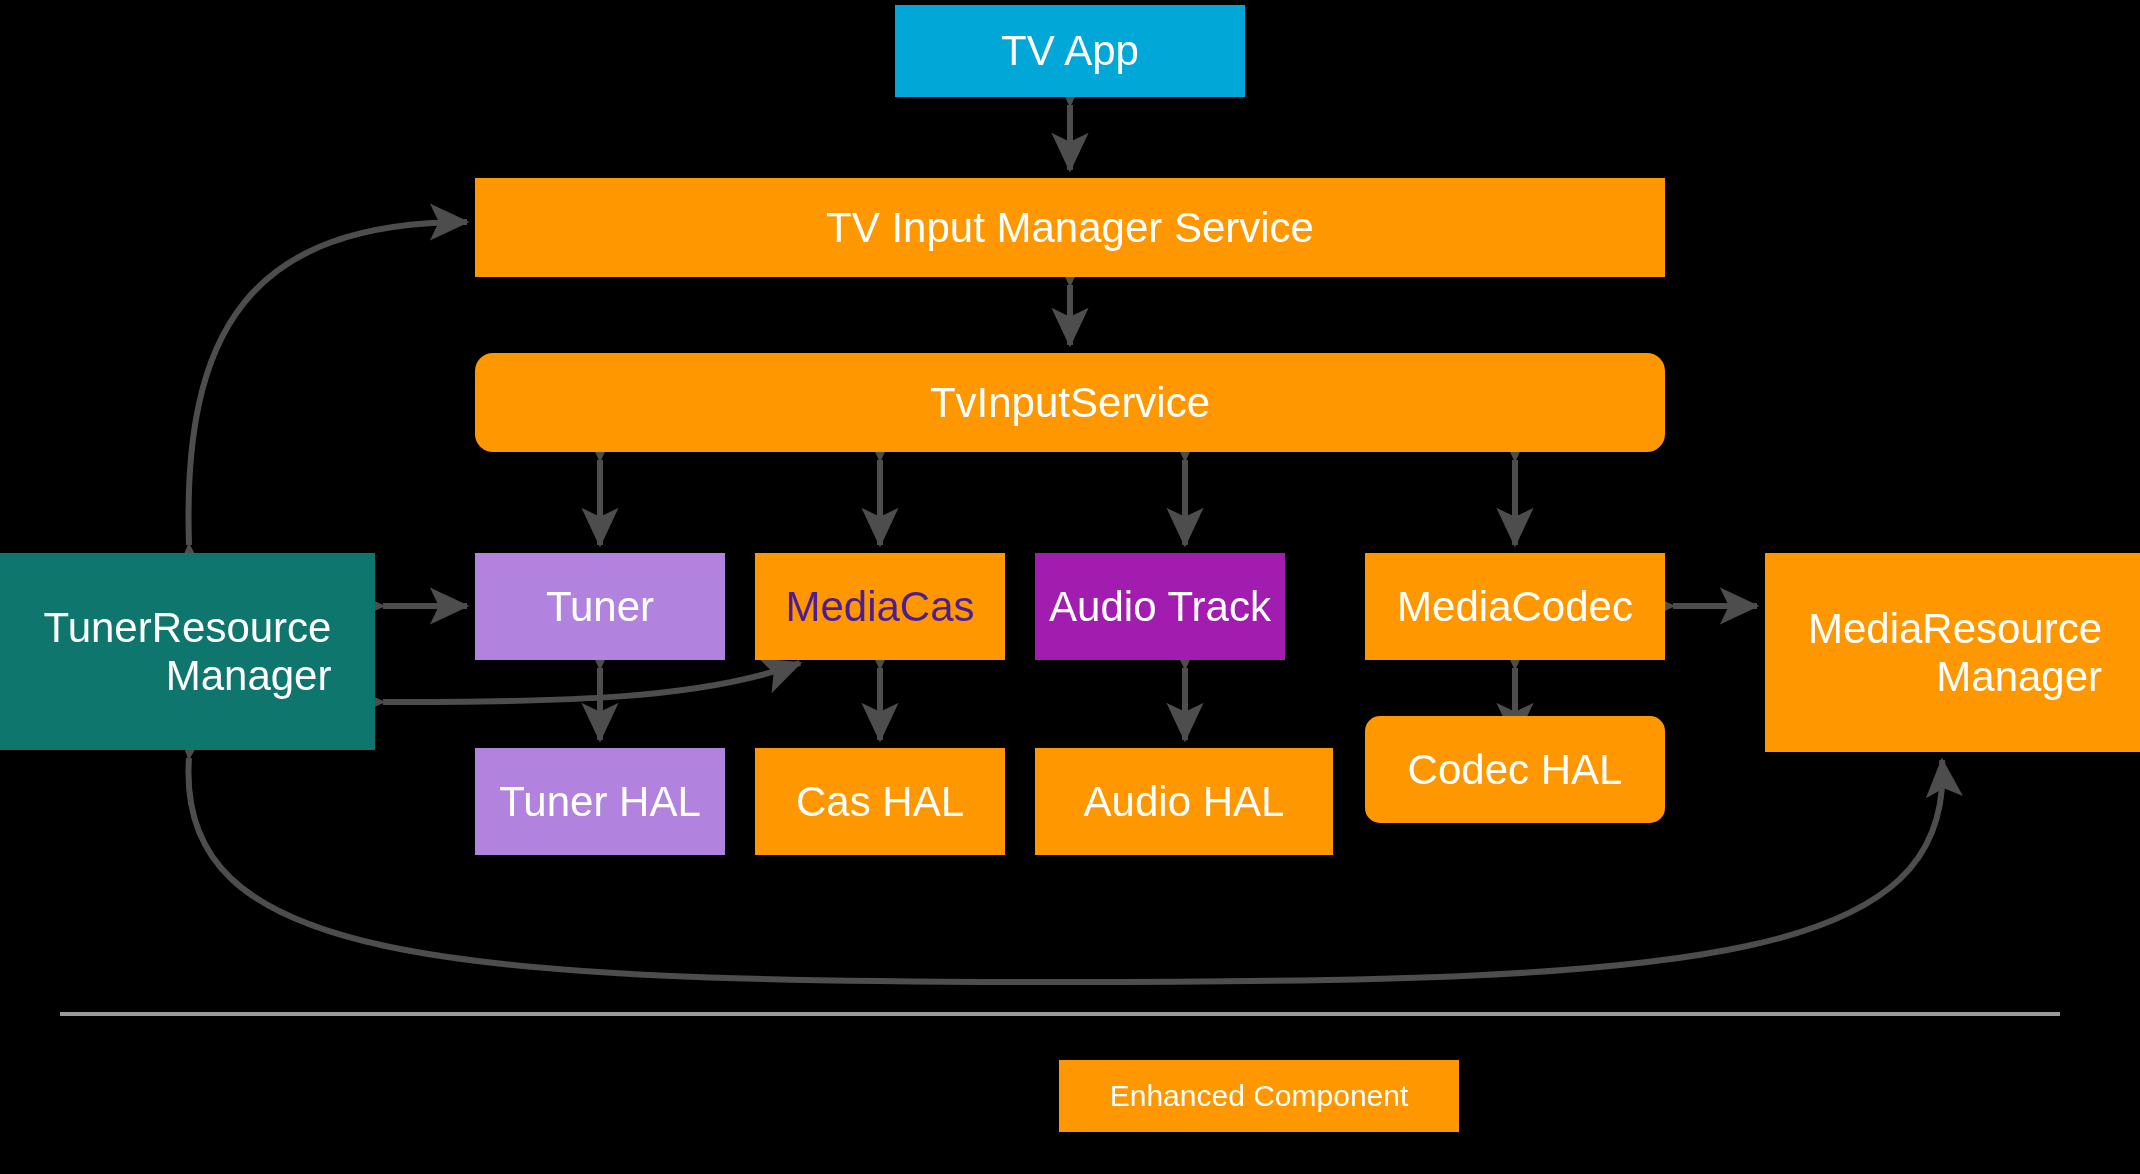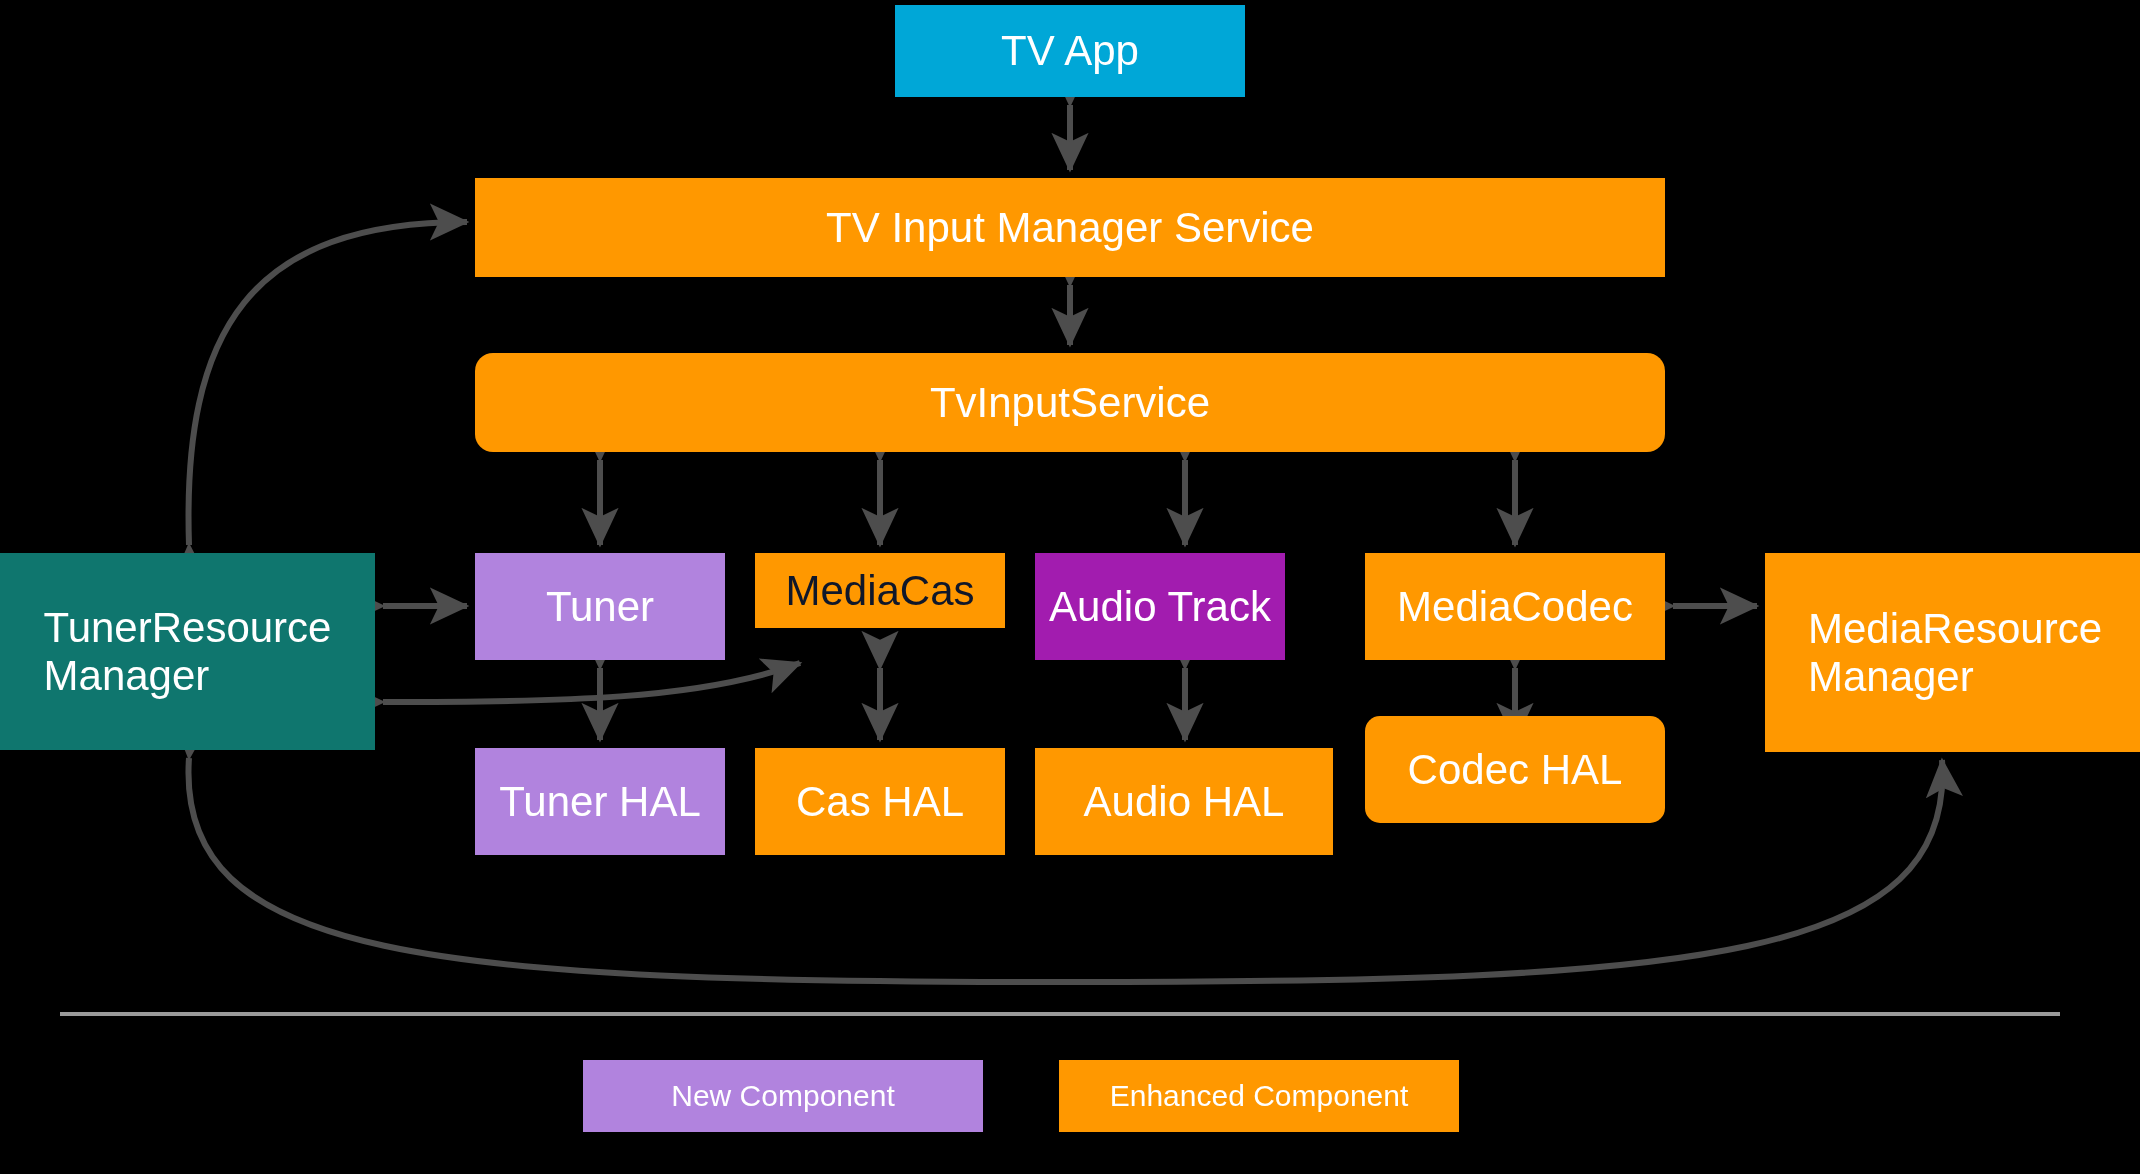--- a/index.html
+++ b/index.html
@@ -3,21 +3,21 @@
 <meta charset="utf-8">
 <style>
   html,body{margin:0;padding:0;background:#000;}
   body{
     width:2140px;height:1174px;position:relative;overflow:hidden;
     font-family:"Liberation Sans",sans-serif;
   }
   #stage{position:absolute;inset:0;width:2140px;height:1174px;}
   .box{
     position:absolute;display:flex;align-items:center;justify-content:center;
-    text-align:left;color:#fff;line-height:1.12;
+    text-align:right;color:#fff;line-height:1.12;
     box-sizing:border-box;padding:2px 6px;
     white-space:pre-line;
   }
   .svg-layer{position:absolute;left:0;top:0;width:2140px;height:1174px;pointer-events:none;}
   .legend-box{
     position:absolute;display:flex;align-items:center;justify-content:center;
     color:#fff;font-size:30px;box-sizing:border-box;
   }
   .divider{position:absolute;background:#9a9a9a;}
 </style>
@@ -59,28 +59,27 @@
       <path d="M 189,758 C 175,960 430,982 1070,982 C 1700,982 1955,960 1942,760"></path>
     </g>
   </svg>
 
   <div class="box" style="left: 895px; top: 5px; width: 350px; height: 92px; background: rgb(0, 167, 215); font-size: 42px; color: rgb(255, 255, 255);">TV App</div>
   <div class="box" style="left: 475px; top: 178px; width: 1190px; height: 99px; background: rgb(255, 152, 0); font-size: 42px; color: rgb(255, 255, 255);">TV Input Manager Service</div>
   <div class="box" style="left: 475px; top: 353px; width: 1190px; height: 99px; background: rgb(255, 152, 0); font-size: 42px; color: rgb(255, 255, 255); border-radius: 18px;">TvInputService</div>
   <div class="box" style="left: 0px; top: 553px; width: 375px; height: 197px; background: #0f766e; font-size: 42px; color: rgb(255, 255, 255);">TunerResource
 Manager</div>
   <div class="box" style="left: 475px; top: 553px; width: 250px; height: 107px; background: rgb(177, 131, 222); font-size: 42px; color: rgb(255, 255, 255);">Tuner</div>
-  <div class="box" style="left: 755px; top: 553px; width: 250px; height: 75px; background: rgb(255, 152, 0); font-size: 42px; color: #0f172a;">MediaCas</div>
+  <div class="box" style="left: 755px; top: 553px; width: 250px; height: 107px; background: rgb(255, 152, 0); font-size: 42px; color: #4c1d95;">MediaCas</div>
   <div class="box" style="left: 1035px; top: 553px; width: 250px; height: 107px; background: #a21caf; font-size: 42px; color: rgb(255, 255, 255);">Audio Track</div>
   <div class="box" style="left: 1365px; top: 553px; width: 300px; height: 107px; background: rgb(255, 152, 0); font-size: 42px; color: rgb(255, 255, 255);">MediaCodec</div>
   <div class="box" style="left: 1765px; top: 553px; width: 380px; height: 199px; background: rgb(255, 152, 0); font-size: 42px; color: rgb(255, 255, 255);">MediaResource
 Manager</div>
   <div class="box" style="left: 475px; top: 748px; width: 250px; height: 107px; background: rgb(177, 131, 222); font-size: 42px; color: rgb(255, 255, 255);">Tuner HAL</div>
   <div class="box" style="left: 755px; top: 748px; width: 250px; height: 107px; background: rgb(255, 152, 0); font-size: 42px; color: rgb(255, 255, 255);">Cas HAL</div>
   <div class="box" style="left: 1035px; top: 748px; width: 298px; height: 107px; background: rgb(255, 152, 0); font-size: 42px; color: rgb(255, 255, 255);">Audio HAL</div>
   <div class="box" style="left: 1365px; top: 716px; width: 300px; height: 107px; background: rgb(255, 152, 0); font-size: 42px; color: rgb(255, 255, 255); border-radius: 15px;">Codec HAL</div>
 
   <div class="divider" style="left: 60px; top: 1012px; width: 2000px; height: 4px; background: rgb(154, 154, 154);"></div>
 
-  <div class="legend-box" style="left: 583px; top: 1060px; width: 400px; height: 72px; background: rgb(177, 131, 222); font-size: 30px; color: rgb(255, 255, 255);">New Component</div>
   <div class="legend-box" style="left: 1059px; top: 1060px; width: 400px; height: 72px; background: rgb(255, 152, 0); font-size: 30px; color: rgb(255, 255, 255);">Enhanced Component</div>
 
 </div>
 
 </body></html>

